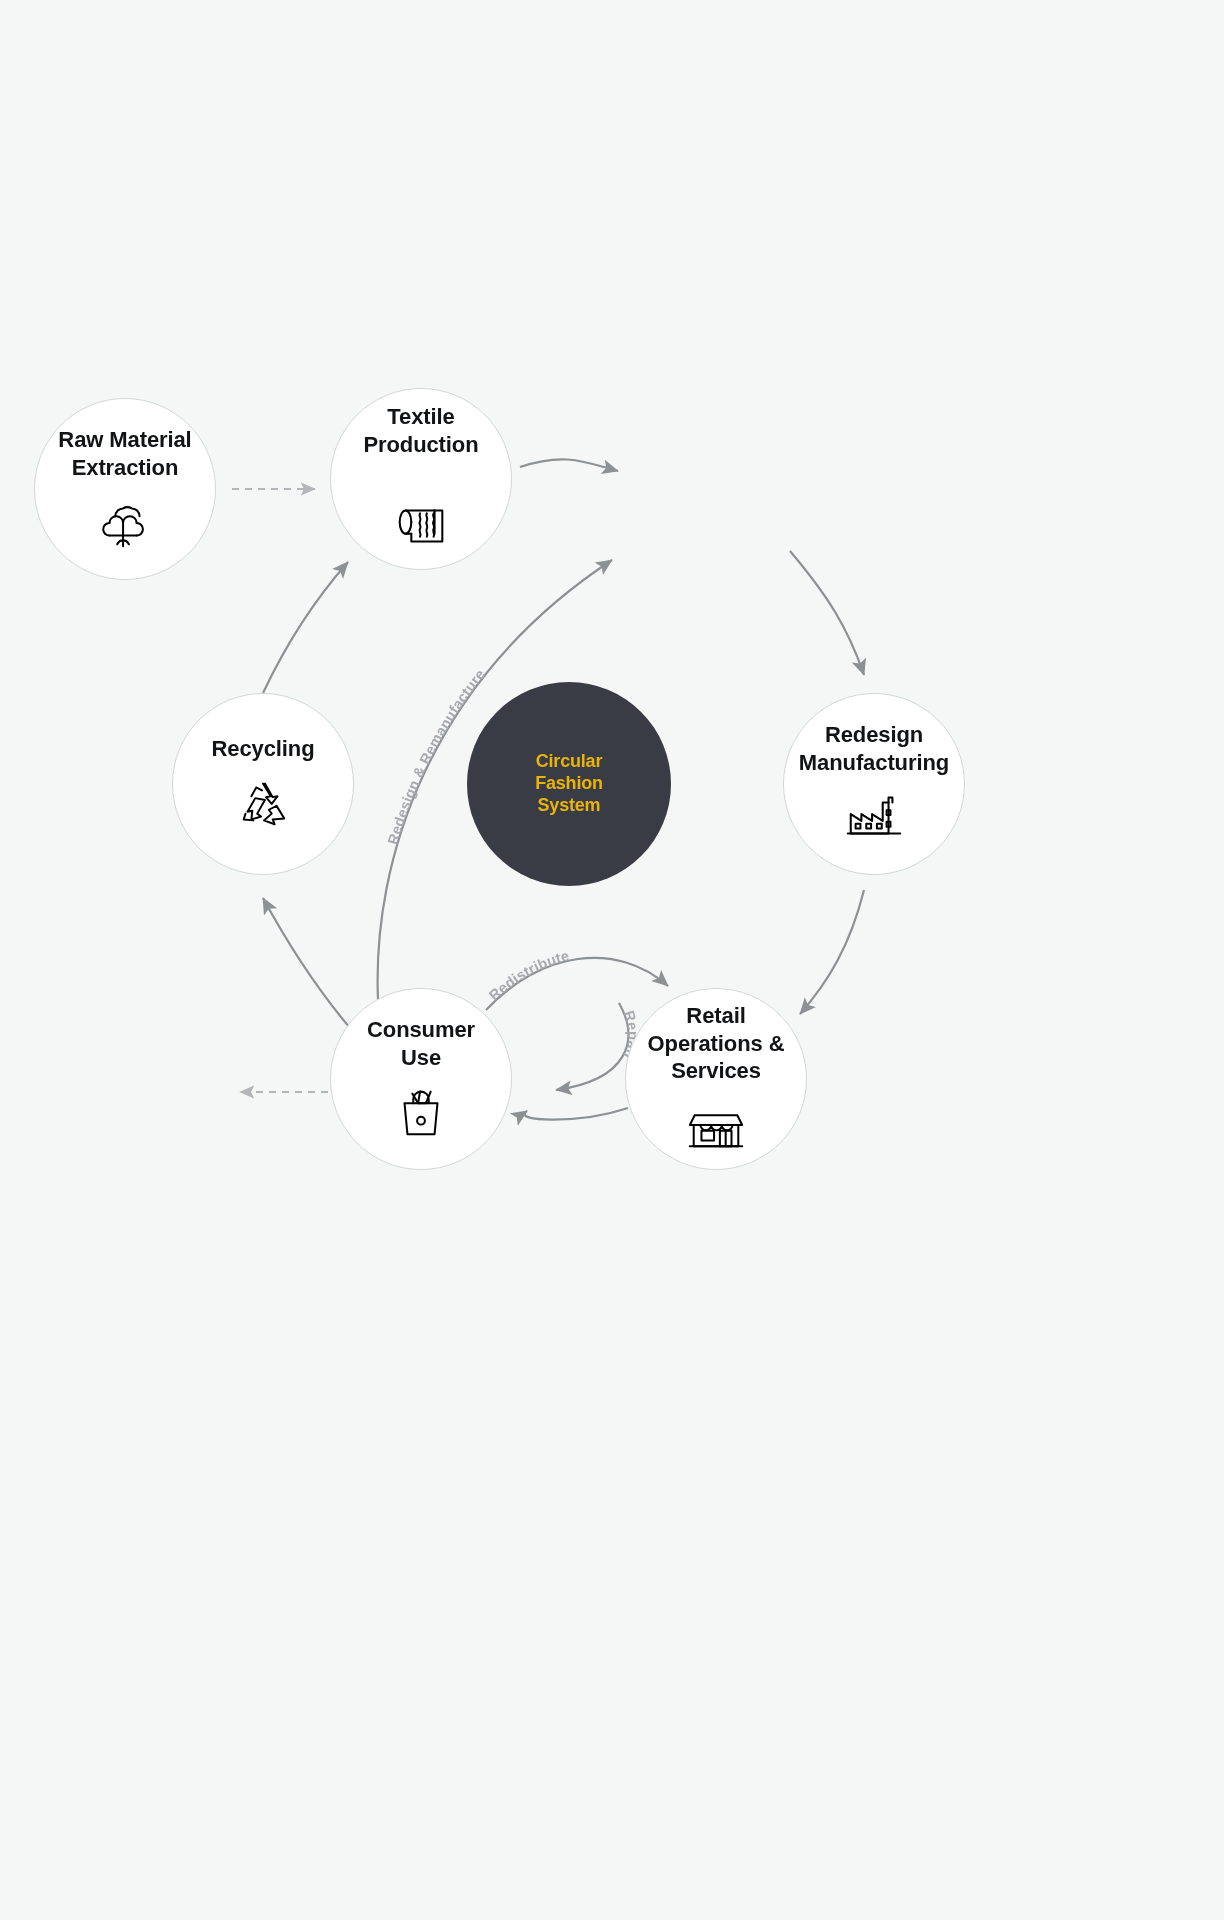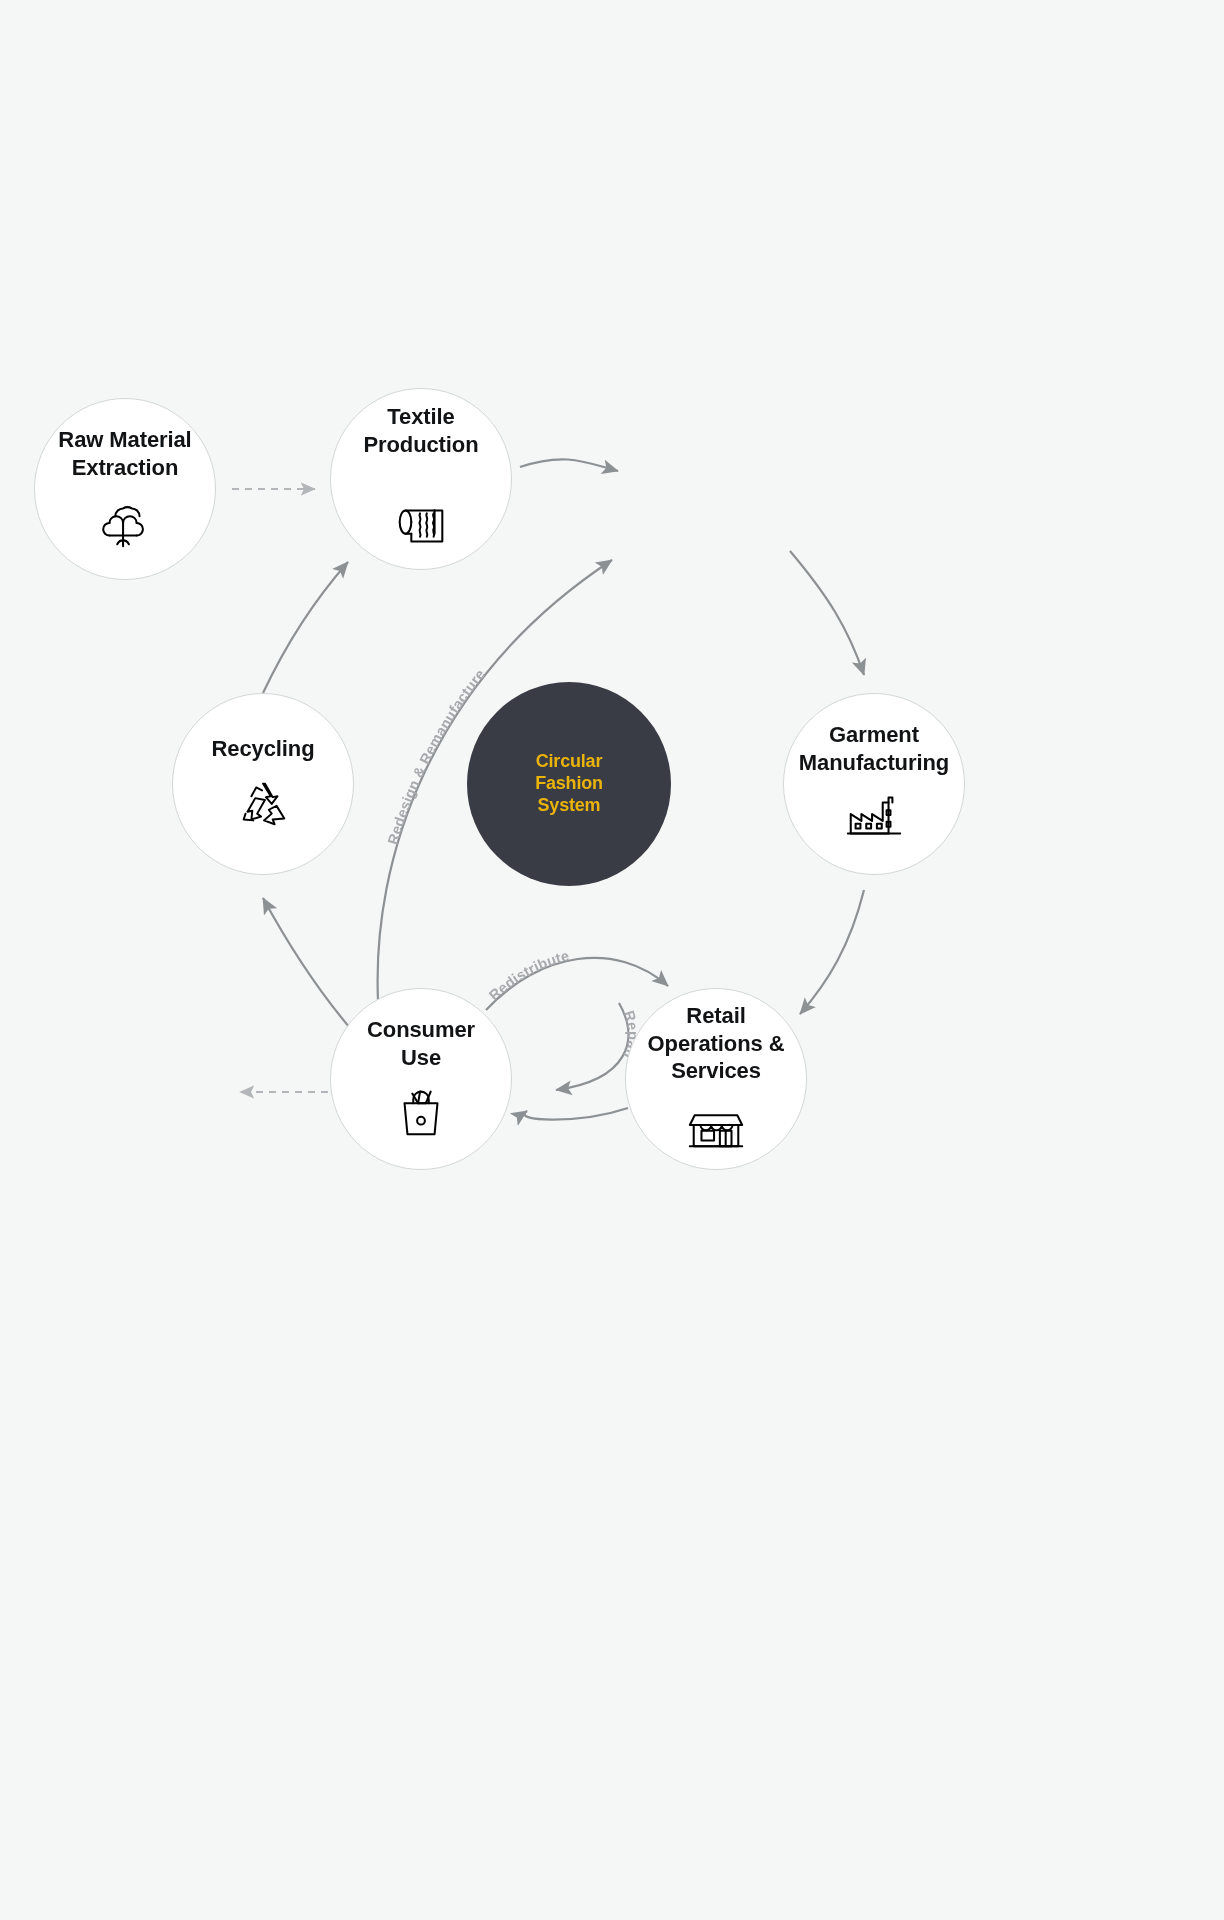--- a/index.html
+++ b/index.html
@@ -183,21 +183,21 @@
         <path d="M22 30a6 12 0 0 0 0 0"></path>
         <path d="M31 21c-2 3 2 5 0 8s2 5 0 8 2 5 0 8"></path>
         <path d="M38 21c-2 3 2 5 0 8s2 5 0 8 2 5 0 8"></path>
         <path d="M45 21c-2 3 2 5 0 8s2 5 0 8 2 5 0 8"></path>
       </svg>
     </span>
   </div>
 
 
   <div class="node" style="left:783px; top:693px; width:182px; height:182px;">
-    <div class="node-label">Garment
+    <div class="node-label">Redesign
 Manufacturing</div>
     <span class="node-icon">
       <svg viewBox="0 0 64 64" fill="none" stroke="#000" stroke-width="2.1" stroke-linecap="round" stroke-linejoin="round">
         <path d="M8 50V30l11 7V30l11 7V30l11 7V18h6v32z"></path>
         <path d="M5 50h54"></path>
         <rect x="13" y="40" width="5" height="5"></rect>
         <rect x="24" y="40" width="5" height="5"></rect>
         <rect x="35" y="40" width="5" height="5"></rect>
         <rect x="45" y="26" width="4" height="5"></rect>
         <rect x="45" y="38" width="4" height="5"></rect>

